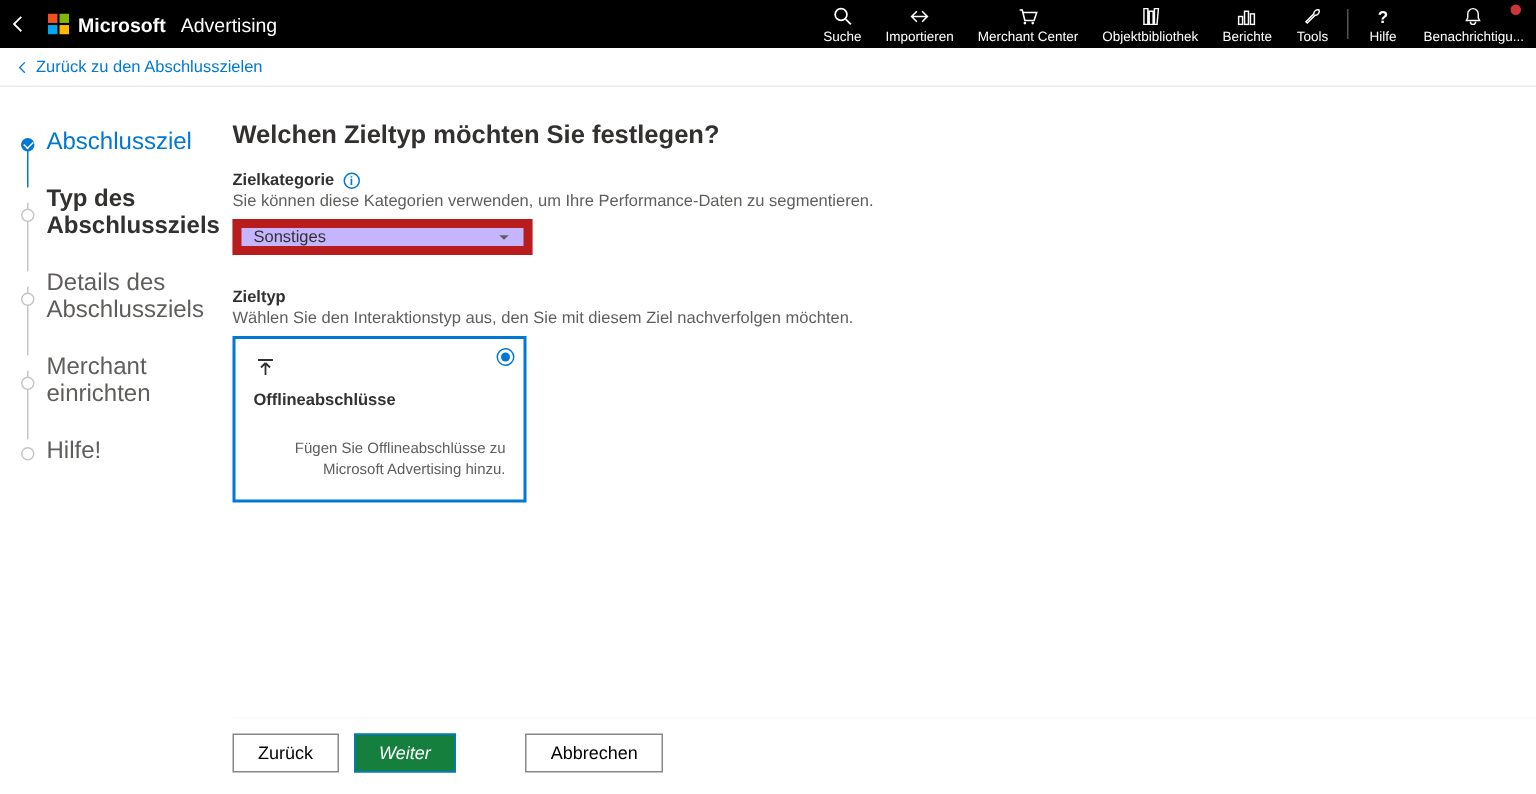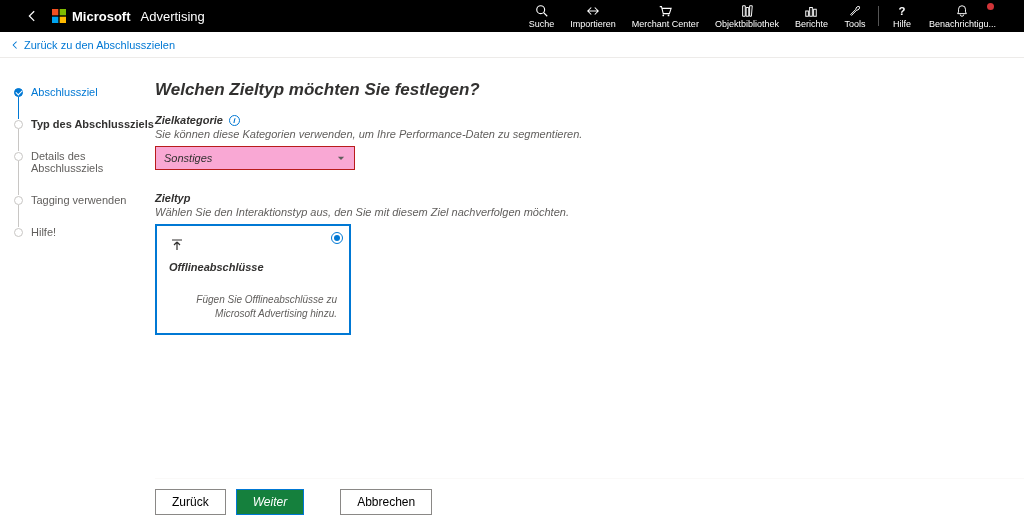--- a/index.html
+++ b/index.html
@@ -12,21 +12,21 @@
     overflow: hidden;
     background: #fff;
   }
   
   .topbar {
     height: 32px;
     background: #000;
     display: flex;
     align-items: center;
     color: #fff;
-    padding: 0 20px;
+    padding: 0 0;
   }
   .back-arrow {
     width: 24px;
     height: 24px;
     display: flex;
     align-items: center;
     justify-content: center;
     cursor: pointer;
   }
   .back-arrow svg { width: 14px; height: 14px; fill: #fff; }
@@ -95,23 +95,23 @@
   .body-area {
     display: flex;
     height: calc(529px - 32px - 26px);
   }
   .sidebar {
     width: 155px;
     padding: 28px 0 0 14px;
   }
   .step {
     display: flex;
-    align-items: flex-start;
+    align-items: center;
     gap: 8px;
-    font-size: 11px;
+    font-size: 16px;
     color: #605e5c;
     position: relative;
     padding-bottom: 20px;
   }
   .step:last-child { padding-bottom: 0; }
   .step-line {
     position: absolute;
     left: 4px;
     top: 11px;
     bottom: -1px;
@@ -151,21 +151,20 @@
 
   .main {
     flex: 1;
     padding: 22px 0 0 0;
     display: flex;
     flex-direction: column;
   }
   .main-inner {
     flex: 1;
     padding-right: 32px;
-    font-style: italic;
   }
   h1.page-title {
     font-size: 17px;
     font-weight: 600;
     margin-bottom: 14px;
   }
   .section-label {
     font-size: 11px;
     font-weight: 600;
     display: flex;
@@ -184,22 +183,22 @@
     font-size: 8px;
   }
   .section-desc {
     font-size: 11px;
     color: #605e5c;
     margin-bottom: 6px;
   }
   .select-box {
     width: 200px;
     height: 24px;
-    border: 1px solid #b91c1c;
-    background: #f9a8d4;
+    border: 6px solid #b91c1c;
+    background: #c4b5fd;
     display: flex;
     align-items: center;
     padding: 0 8px;
     font-size: 11px;
     justify-content: space-between;
     cursor: pointer;
   }
   .select-box svg { width: 10px; height: 10px; fill: #605e5c; }
 
   .zieltyp { margin-top: 22px; }
@@ -246,21 +245,21 @@
     background: #fff;
     cursor: pointer;
     font-family: inherit;
   }
   .btn.primary {
     background: #15803d;
     border-color: #0078d4;
     color: #fff;
     font-style: italic;
   }
-  .btn.cancel { margin-left: 26px; }
+  .btn.cancel { margin-left: 36px; }
 </style>
 </head>
 <body>
 
 <div class="topbar">
   <div class="back-arrow">
     <svg viewBox="0 0 16 16">
         <path d="M10 2l-6 6 6 6 1-1-5-5 5-5z"></path>
       </svg>
   </div>
@@ -355,21 +354,21 @@
       <span class="step-text">Typ des Abschlussziels</span>
       <div class="step-line"></div>
     </div>
     <div class="step">
       <div class="bullet"></div>
       <span class="step-text">Details des Abschlussziels</span>
       <div class="step-line"></div>
     </div>
     <div class="step">
       <div class="bullet"></div>
-      <span class="step-text">Tagging verwenden</span>
+      <span class="step-text">Merchant einrichten</span>
       <div class="step-line"></div>
     </div>
     <div class="step">
       <div class="bullet"></div>
       <span class="step-text">Hilfe!</span>
     </div>
   </div>
 
   <div class="main">
     <div class="main-inner">

